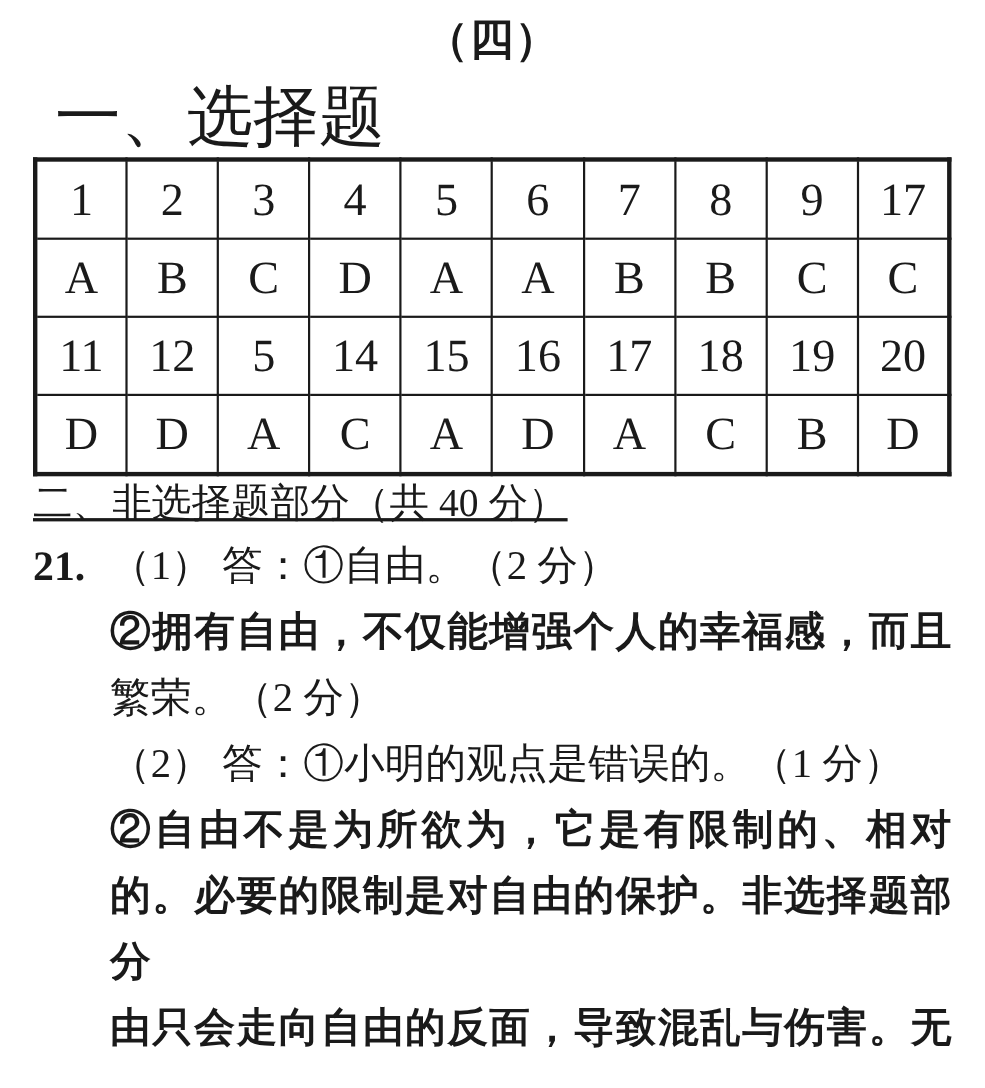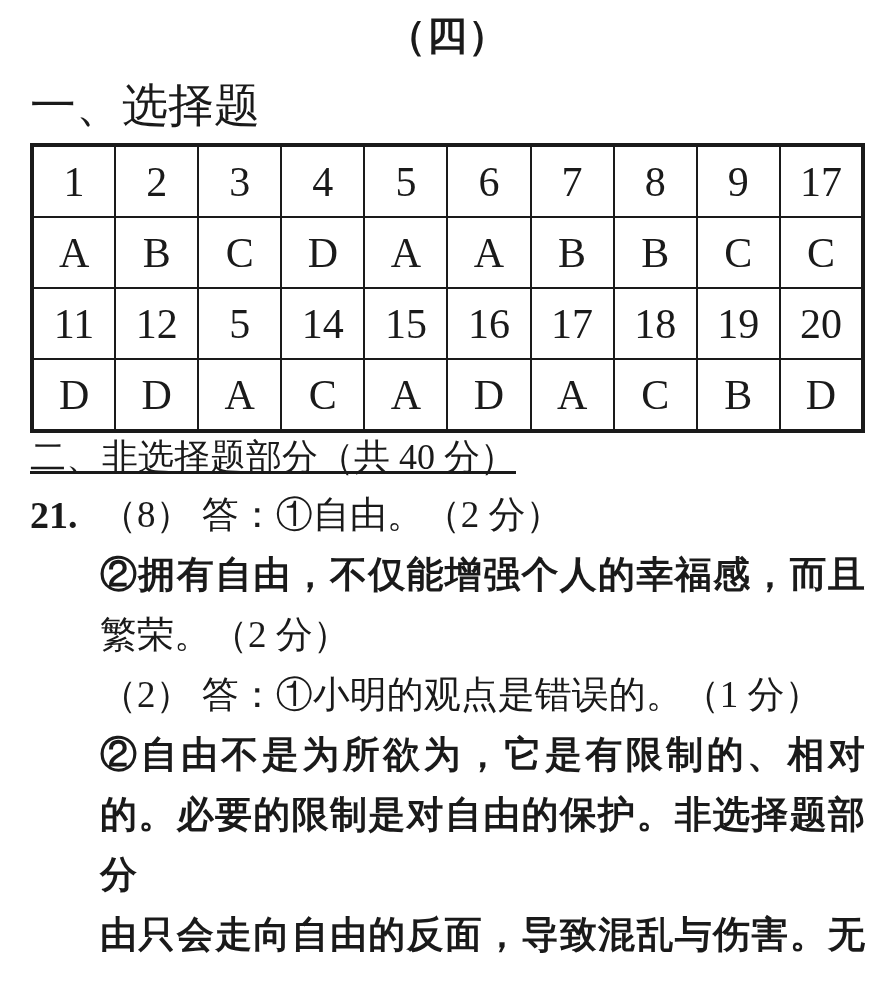--- a/index.html
+++ b/index.html
@@ -20,22 +20,23 @@
   }
   .doc-title {
     text-align: center;
     font-size: 40px;
     font-weight: bold;
     line-height: 48px;
     letter-spacing: 1px;
   }
   .section-heading-1 {
     margin-top: 22px;
-    font-size: 46px;
+    font-size: 60px;
     line-height: 48px;
+    margin-left: 20px;
   }
   table.answer-table {
     width: 100%;
     margin-top: 13px;
     border-collapse: collapse;
     table-layout: fixed;
     border: 4px solid #1a1a1a;
   }
   table.answer-table td {
     border: 2px solid #1a1a1a;
@@ -134,21 +135,21 @@
         <td>B</td>
         <td>D</td>
       </tr>
     </tbody>
   </table>
 
   <div class="section-heading-2">二、非选择题部分（共 40 分）</div>
 
   <div class="question-block">
     <span class="question-number">21.</span>
-    <div class="answer-line">（8） 答：①自由。（2 分）</div>
+    <div class="answer-line">（1） 答：①自由。（2 分）</div>
     <div class="answer-line justify">②拥有自由，不仅能增强个人的幸福感，而且</div>
     <div class="answer-line">繁荣。（2 分）</div>
     <div class="answer-line">（2） 答：①小明的观点是错误的。（1 分）</div>
     <div class="answer-line justify">②自由不是为所欲为，它是有限制的、相对</div>
     <div class="answer-line justify">的。必要的限制是对自由的保护。非选择题部分</div>
     <div class="answer-line justify">由只会走向自由的反面，导致混乱与伤害。无</div>
   </div>
 
 </div>
 

